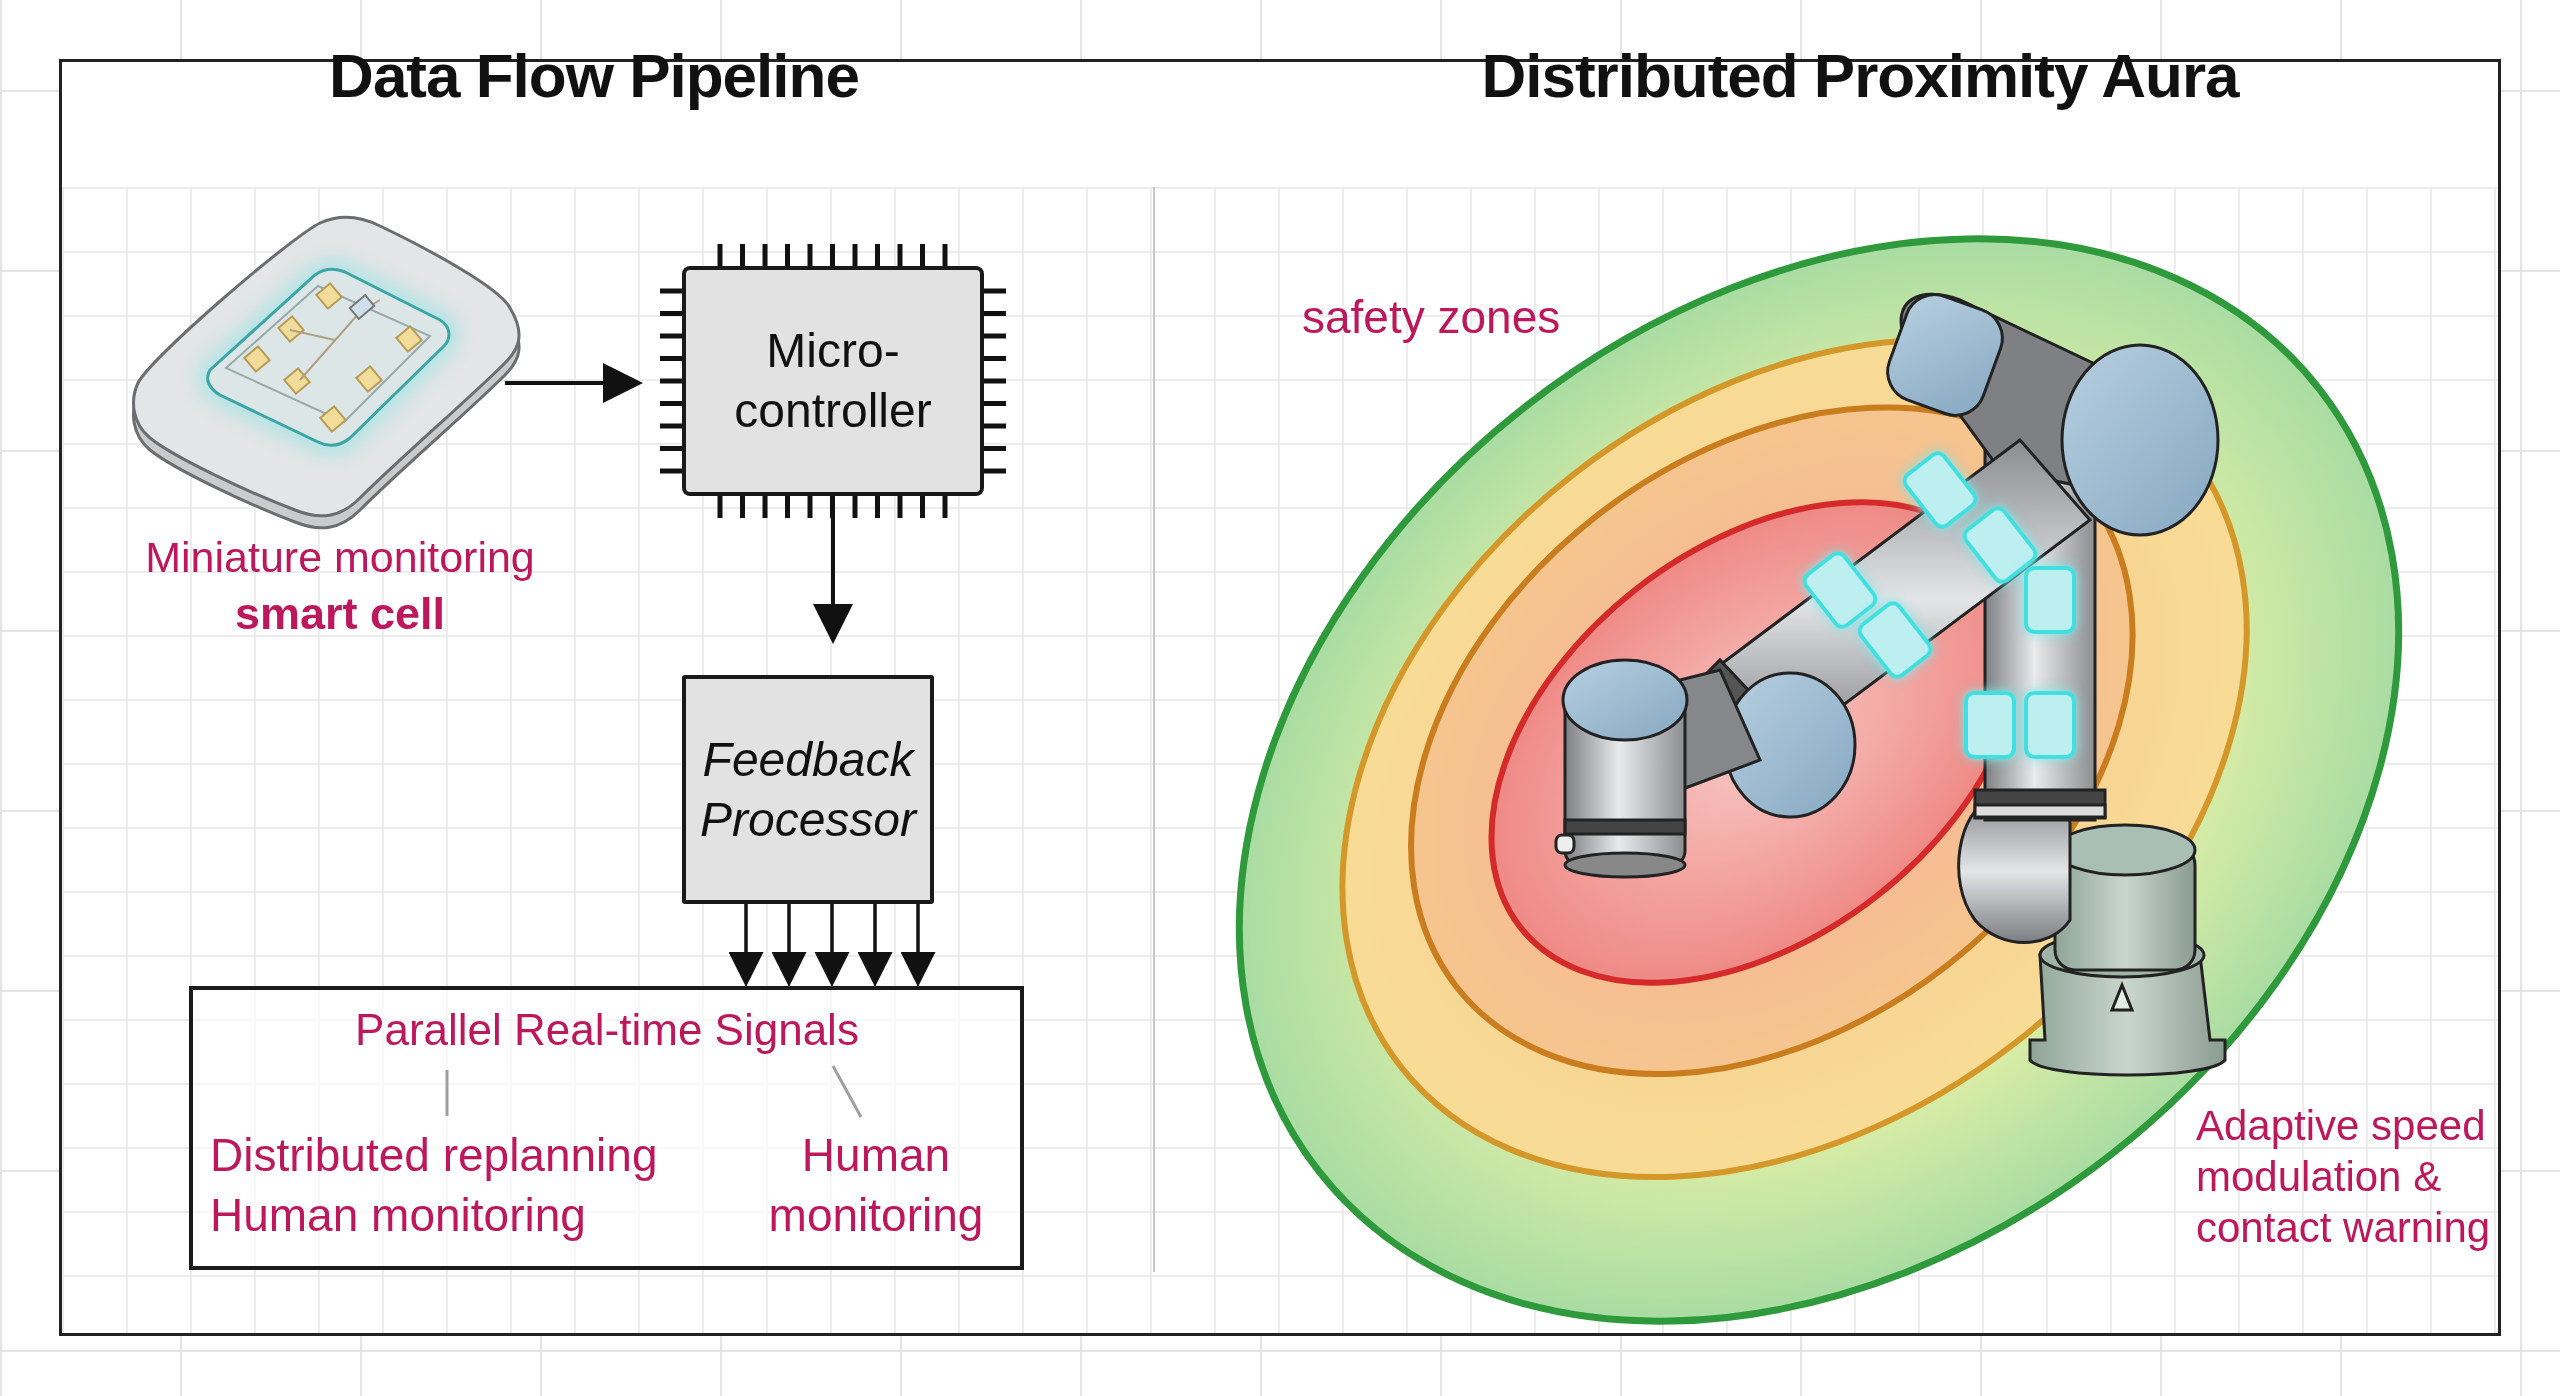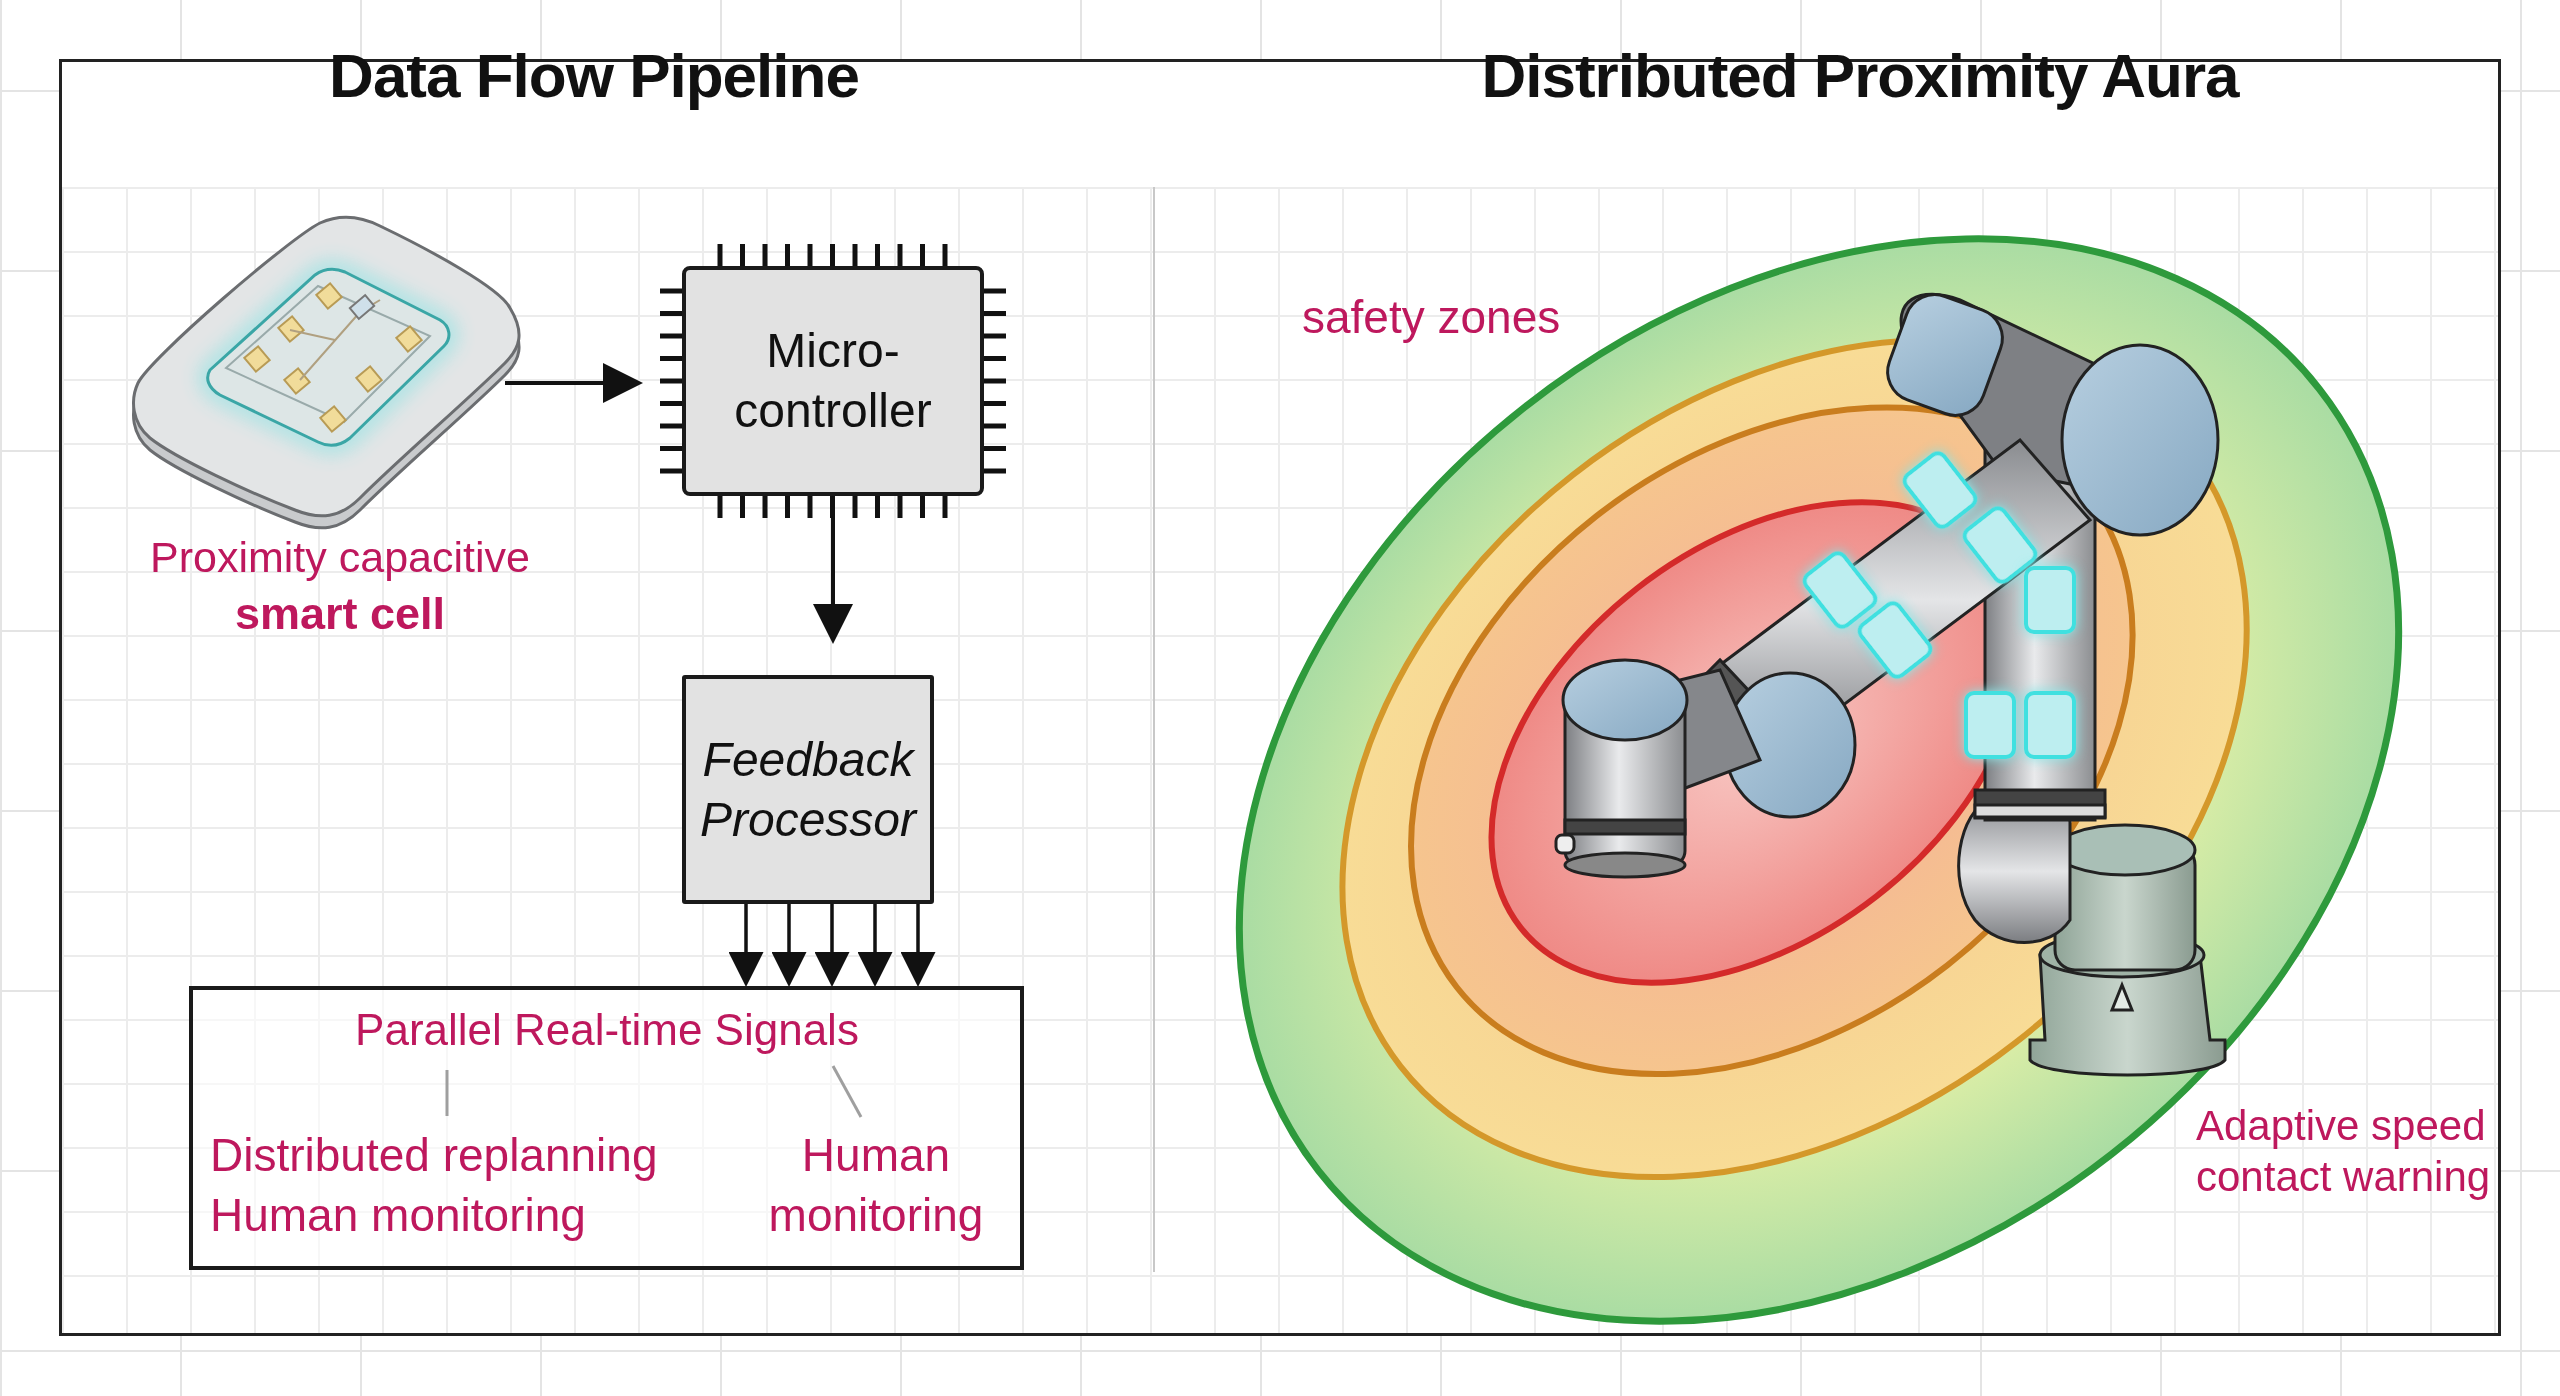--- a/index.html
+++ b/index.html
@@ -232,21 +232,21 @@
       <rect x="1916" y="458" width="48" height="64" rx="8" fill="#bdeef0" stroke="#3fe0e0" stroke-width="4" filter="url(#glow)" transform="rotate(-38 1940 490)"></rect>
       <rect x="1976" y="513" width="48" height="64" rx="8" fill="#bdeef0" stroke="#3fe0e0" stroke-width="4" filter="url(#glow)" transform="rotate(-38 2000 545)"></rect>
       <rect x="1816" y="558" width="48" height="64" rx="8" fill="#bdeef0" stroke="#3fe0e0" stroke-width="4" filter="url(#glow)" transform="rotate(-38 1840 590)"></rect>
       <rect x="1871" y="608" width="48" height="64" rx="8" fill="#bdeef0" stroke="#3fe0e0" stroke-width="4" filter="url(#glow)" transform="rotate(-38 1895 640)"></rect>
       <rect x="2026" y="568" width="48" height="64" rx="8" fill="#bdeef0" stroke="#3fe0e0" stroke-width="4" filter="url(#glow)" transform="rotate(0 2050 600)"></rect>
       <rect x="2026" y="693" width="48" height="64" rx="8" fill="#bdeef0" stroke="#3fe0e0" stroke-width="4" filter="url(#glow)" transform="rotate(0 2050 725)"></rect>
       <rect x="1966" y="693" width="48" height="64" rx="8" fill="#bdeef0" stroke="#3fe0e0" stroke-width="4" filter="url(#glow)" transform="rotate(0 1990 725)"></rect>
     </g>
 </svg>
 
-<div class="label" style="left:340px; top:533px; font-size:43px; transform:translateX(-50%);">Proximity capacitive</div>
+<div class="label" style="left:340px; top:533px; font-size:43px; transform:translateX(-50%);">Miniature monitoring</div>
 <div class="label" style="left:340px; top:588px; font-size:45px; font-weight:bold; transform:translateX(-50%);">smart cell</div>
 
 <div class="box" style="left:682px; top:266px; width:302px; height:230px;">
   <span>Micro-</span>
   <span>controller</span>
 </div>
 
 <div class="box" style="left:682px; top:675px; width:252px; height:229px; border-radius:3px;font-style:italic;">
   <span>Feedback</span>
   <span>Processor</span>
@@ -255,14 +255,15 @@
 <div class="signals-box"></div>
 <div class="label" style="left:607px; top:1005px; font-size:44px; font-weight:normal; transform:translateX(-50%);">Parallel Real-time Signals</div>
 <div class="label" style="left:210px; top:1128px; font-size:46px;">Distributed replanning</div>
 <div class="label" style="left:210px; top:1188px; font-size:46px;">Human monitoring</div>
 <div class="label" style="left:876px; top:1128px; font-size:46px; transform:translateX(-50%);">Human</div>
 <div class="label" style="left:876px; top:1188px; font-size:46px; transform:translateX(-50%);">monitoring</div>
 
 <div class="label" style="left:1302px; top:290px; font-size:46px;">safety zones</div>
 <div class="label" style="left:2160px; top:1100px; font-size:42px; line-height:1.22;margin-left:36px;">
   <div>Adaptive speed</div>
+  <div>modulation &amp;</div>
   <div>contact warning</div>
 </div>
 
 </body></html>

